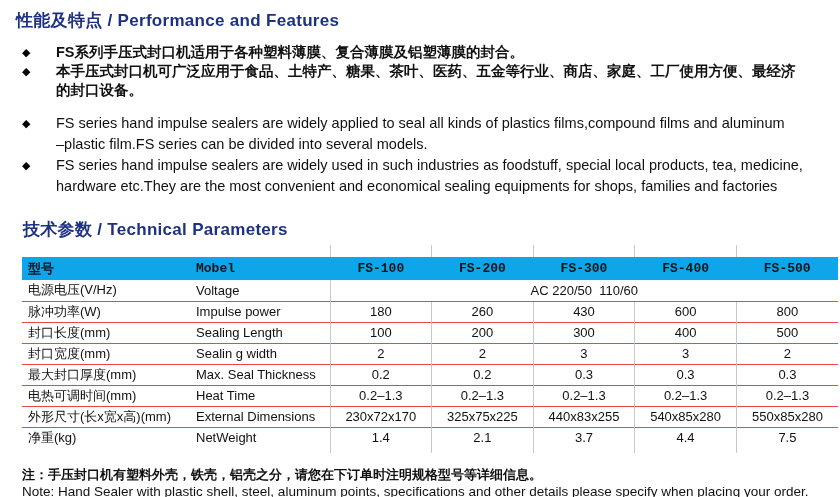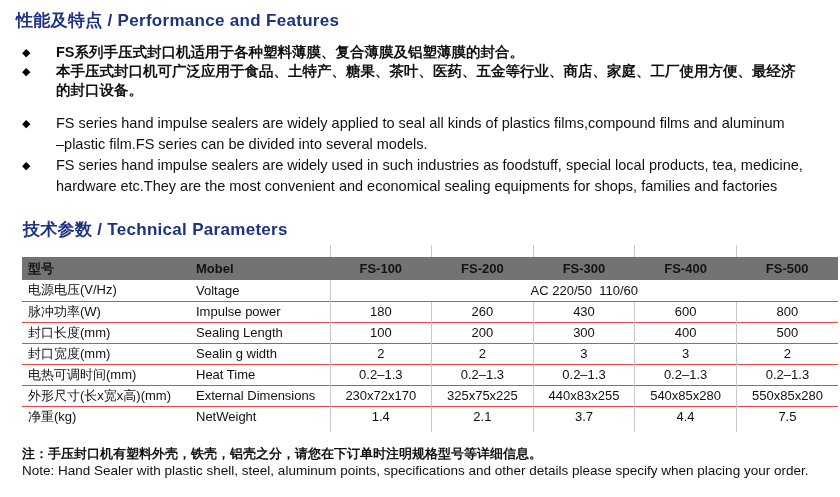--- a/index.html
+++ b/index.html
@@ -41,25 +41,26 @@
     font-size: 13px;
   }
   table.spec td, table.spec th { padding: 0 6px; height: 21px; font-weight: normal; }
   col.c-cn { width: 168px; }
   col.c-en { width: 140px; }
 
   tr.stub-top td { height: 12px; padding: 0; }
   tr.stub-bottom td { height: 5px; padding: 0; }
 
   tr.head th {
-    background: #737373;
+    background: #0ea5e9;
     height: 23px;
     font-weight: bold;
     color: #101418;
     text-align: center;
+    font-family: Liberation Mono, monospace;
   }
   tr.head th.a-left { text-align: left; }
 
   td.vline { border-left: 1px solid #c9c9c9; }
   tr.rline td { border-top: 1px solid #ef4444; }
 
   td.lab-cn { font-weight: bold; }
   td.lab-en { }
   td.val { text-align: center; }
   td.merged { text-align: center; white-space: pre; }
@@ -157,20 +158,29 @@
       <tr class="rline">
         <td class="lab-cn">封口宽度(mm)</td>
         <td class="lab-en">Sealin g width</td>
         <td class="val vline">2</td>
         <td class="val vline">2</td>
         <td class="val vline">3</td>
         <td class="val vline">3</td>
         <td class="val vline">2</td>
       </tr>
       <tr class="rline">
+        <td class="lab-cn">最大封口厚度(mm)</td>
+        <td class="lab-en">Max. Seal Thickness</td>
+        <td class="val vline">0.2</td>
+        <td class="val vline">0.2</td>
+        <td class="val vline">0.3</td>
+        <td class="val vline">0.3</td>
+        <td class="val vline">0.3</td>
+      </tr>
+      <tr class="rline">
         <td class="lab-cn">电热可调时间(mm)</td>
         <td class="lab-en">Heat Time</td>
         <td class="val vline">0.2–1.3</td>
         <td class="val vline">0.2–1.3</td>
         <td class="val vline">0.2–1.3</td>
         <td class="val vline">0.2–1.3</td>
         <td class="val vline">0.2–1.3</td>
       </tr>
       <tr class="rline">
         <td class="lab-cn">外形尺寸(长x宽x高)(mm)</td>

